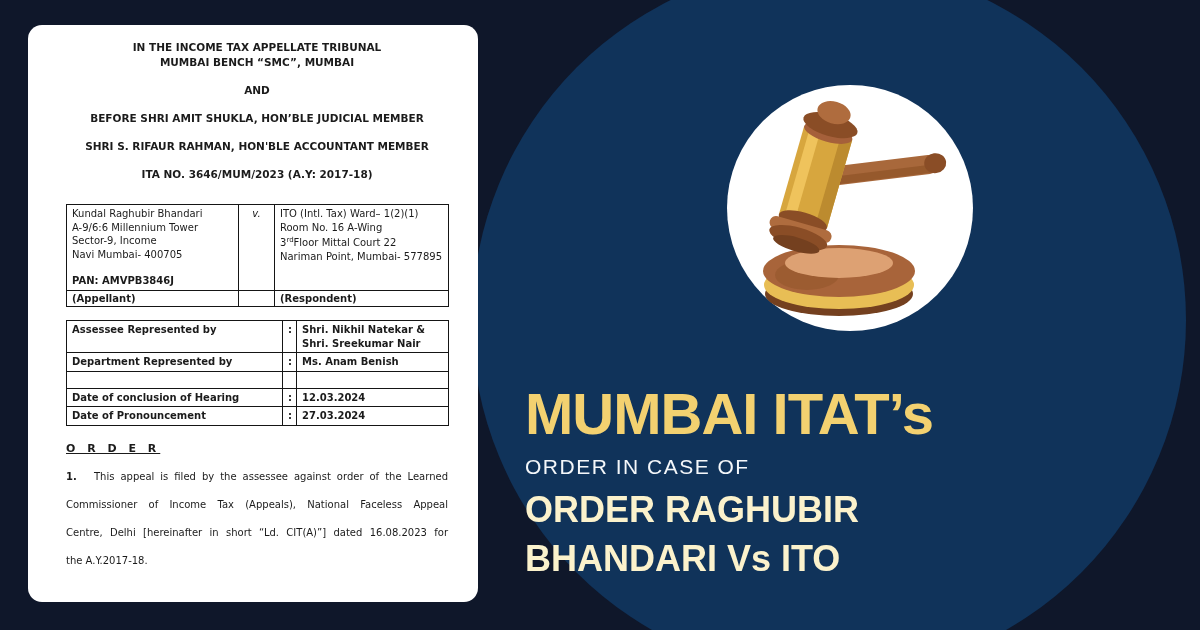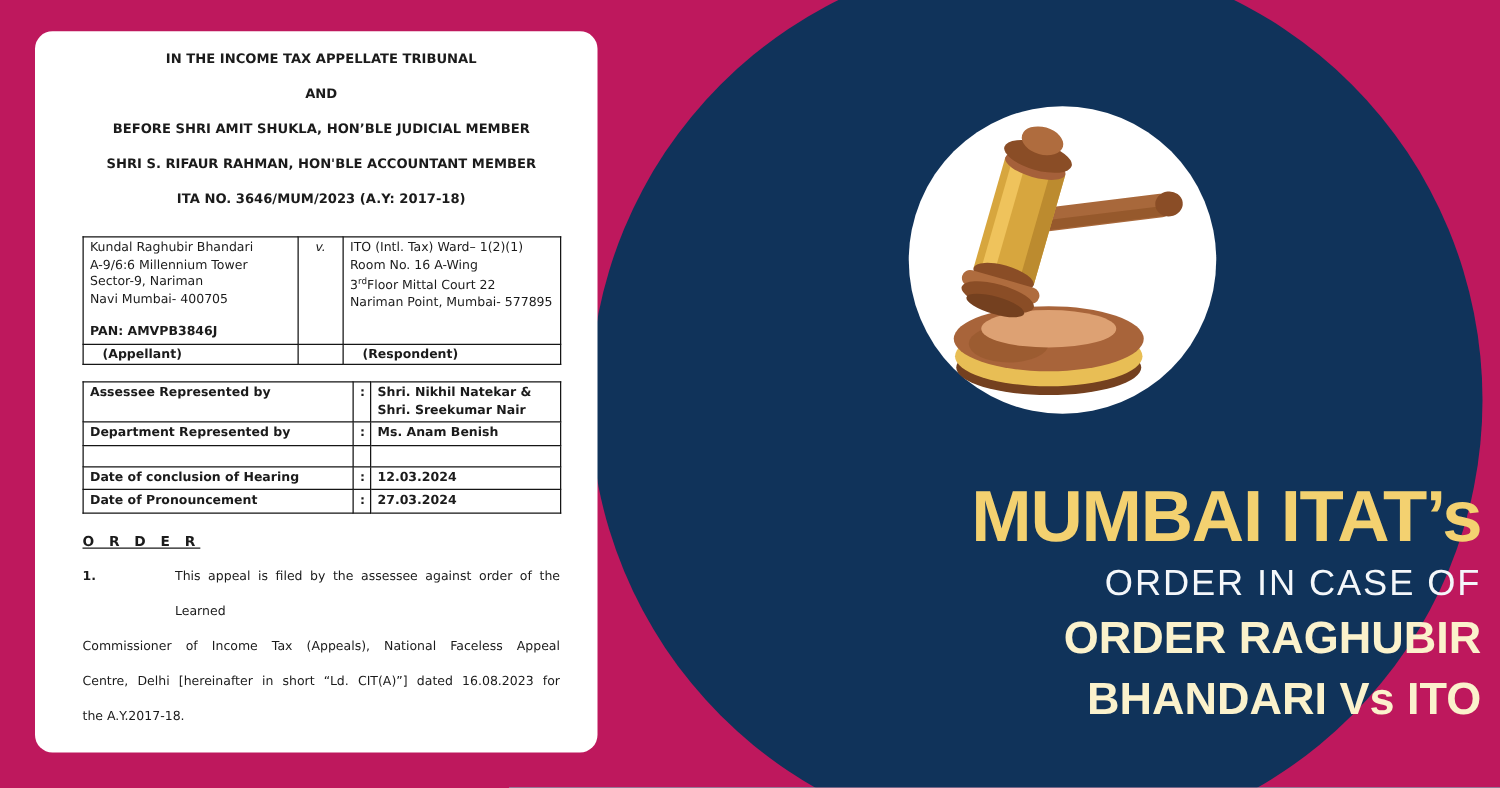--- a/index.html
+++ b/index.html
@@ -1,94 +1,95 @@
 <!DOCTYPE html>
 <html><head>
 <meta charset="utf-8">
 <style>
   * { margin:0; padding:0; box-sizing:border-box; }
   html,body { width:1200px; height:630px; }
   body { font-family:"Liberation Sans", sans-serif; }
 
-  .stage { position:relative; width:1200px; height:630px; background:#be185d; overflow:hidden; }
+  .stage { position:relative; width:1200px; height:630px; background:#0f172a; overflow:hidden; }
 
   .bg-circle { position:absolute; left:472px; top:-37px; width:714px; height:714px;
                border-radius:50%; background:#10335A; }
 
   
   .doc-panel { position:absolute; left:28px; top:25px; width:450px; height:577px;
                background:#ffffff; border-radius:14px; overflow:hidden;
                font-family:"DejaVu Sans","Liberation Sans",sans-serif; color:#1b1b1b; }
   .doc-inner { padding:15px 30px 0 38px; }
   .b  { font-weight:bold; }
   .hline { font-size:10.5px; line-height:15px; font-weight:bold; text-align:center; }
   .mt { margin-top:13px; }
 
   table.t { width:100%; border-collapse:collapse; table-layout:fixed;
             font-size:10px; line-height:13.5px; }
   table.t td { border:1.5px solid #151515; padding:2px 5px; vertical-align:top; }
   .parties { margin-top:22px; }
   .parties col.c1 { width:172px; } .parties col.c2 { width:36px; } .parties col.c3 { width:174px; }
   .parties .vs { text-align:center; font-style:italic; }
   .parties .blank { height:13px; }
-  .parties tr.labels td { padding:1px 15px; }
+  .parties tr.labels td { padding:1px 5px; }
   .sup { vertical-align:super; font-size:7px; }
 
   .rep { margin-top:13px; }
   .rep col.c1 { width:216px; } .rep col.c2 { width:14px; } .rep col.c3 { width:152px; }
   .rep td { font-weight:bold; }
   .rep .empty td { height:17px; }
 
   .order-title { margin-top:15px; font-size:11px; font-weight:bold; text-align:left;
                  letter-spacing:4px; text-decoration:underline; line-height:16px; }
   .per { margin-top:13px; font-size:10.5px; font-weight:bold; text-decoration:underline; line-height:15px; }
   .para { margin-top:6px; font-size:10px; }
   .pline { line-height:28px; }
   .first { display:flex; }
   .pnum { width:28px; font-weight:bold; }
-  .jtext { flex:1; text-align:justify; text-align-last:justify;margin-left:46px; }
+  .jtext { flex:1; text-align:justify; text-align-last:justify; }
   .jline { text-align:justify; text-align-last:justify; }
 
   
   .banner { position:absolute; left:480px; top:0; width:720px; height:630px; }
   .gavel-circle { position:absolute; left:247px; top:85px; width:246px; height:246px;
                   border-radius:50%; background:#ffffff; }
   .gavel-circle svg { position:absolute; left:0; top:0; }
-  .banner-text { position:absolute; top:386px; left:45px; width:660px; text-align:right; }
+  .banner-text { position:absolute; top:386px; left:45px; width:660px; text-align:left; }
   .bt-title { font-size:58px; line-height:56px; font-weight:700; letter-spacing:-1px; color:#F3D170; }
-  .bt-sub   { margin-top:10px; font-size:29px; line-height:30px; font-weight:400;
+  .bt-sub   { margin-top:10px; font-size:21px; line-height:30px; font-weight:400;
               letter-spacing:1.5px; color:#F4F7FA; }
   .bt-case  { margin-top:7px; font-size:36px; line-height:42px; font-weight:700; color:#FBF2CC; }
 </style>
 </head>
 <body>
 
 <div class="stage">
   <div class="bg-circle"></div>
 
   <section class="doc-panel">
     <div class="doc-inner">
       <div class="hline">IN THE INCOME TAX APPELLATE TRIBUNAL</div>
+      <div class="hline">MUMBAI BENCH “SMC”, MUMBAI</div>
       <div class="hline mt">AND</div>
       <div class="hline mt">BEFORE SHRI AMIT SHUKLA, HON’BLE JUDICIAL MEMBER</div>
       <div class="hline mt">SHRI S. RIFAUR RAHMAN, HON'BLE ACCOUNTANT MEMBER</div>
       <div class="hline mt">ITA NO. 3646/MUM/2023 (A.Y: 2017-18)</div>
 
       <table class="t parties">
         <colgroup>
             <col class="c1">
             <col class="c2">
             <col class="c3">
           </colgroup>
         <tbody>
             <tr>
           <td class="addr">
             <div>Kundal Raghubir Bhandari</div>
             <div>A-9/6:6 Millennium Tower</div>
-            <div>Sector-9, Nariman</div>
+            <div>Sector-9, Income</div>
             <div>Navi Mumbai- 400705</div>
             <div class="blank">&nbsp;</div>
             <div class="b">PAN: AMVPB3846J</div>
           </td>
           <td class="vs">v.</td>
           <td class="addr">
             <div>ITO (Intl. Tax) Ward– 1(2)(1)</div>
             <div>Room No. 16 A-Wing</div>
             <div><span>3</span><span class="sup">rd</span><span>Floor Mittal Court 22</span></div>
             <div>Nariman Point, Mumbai- 577895</div>

